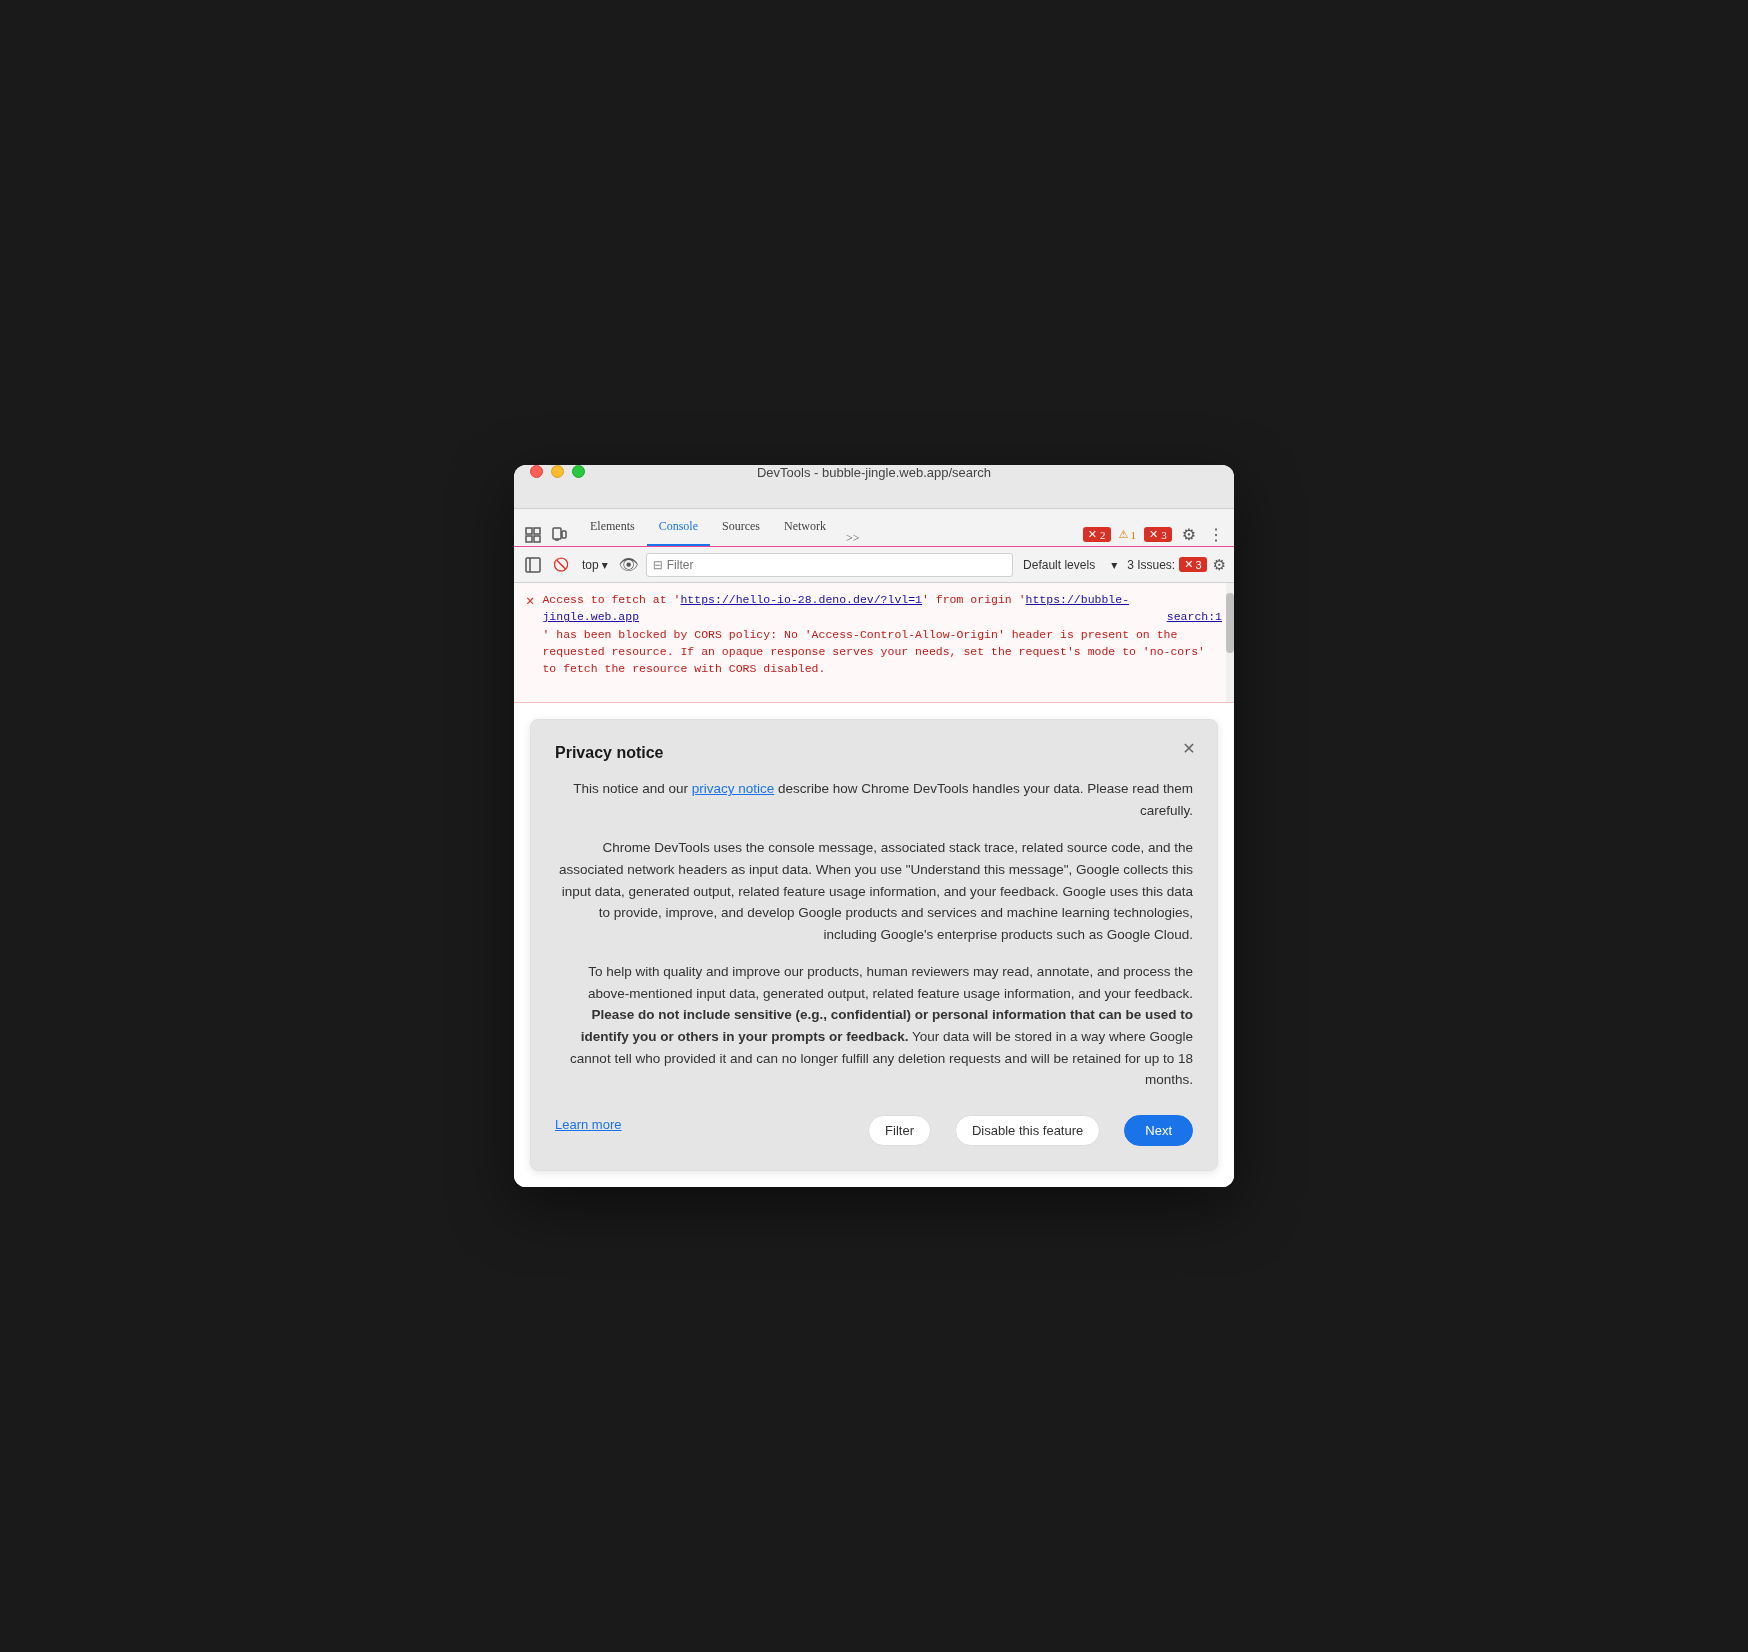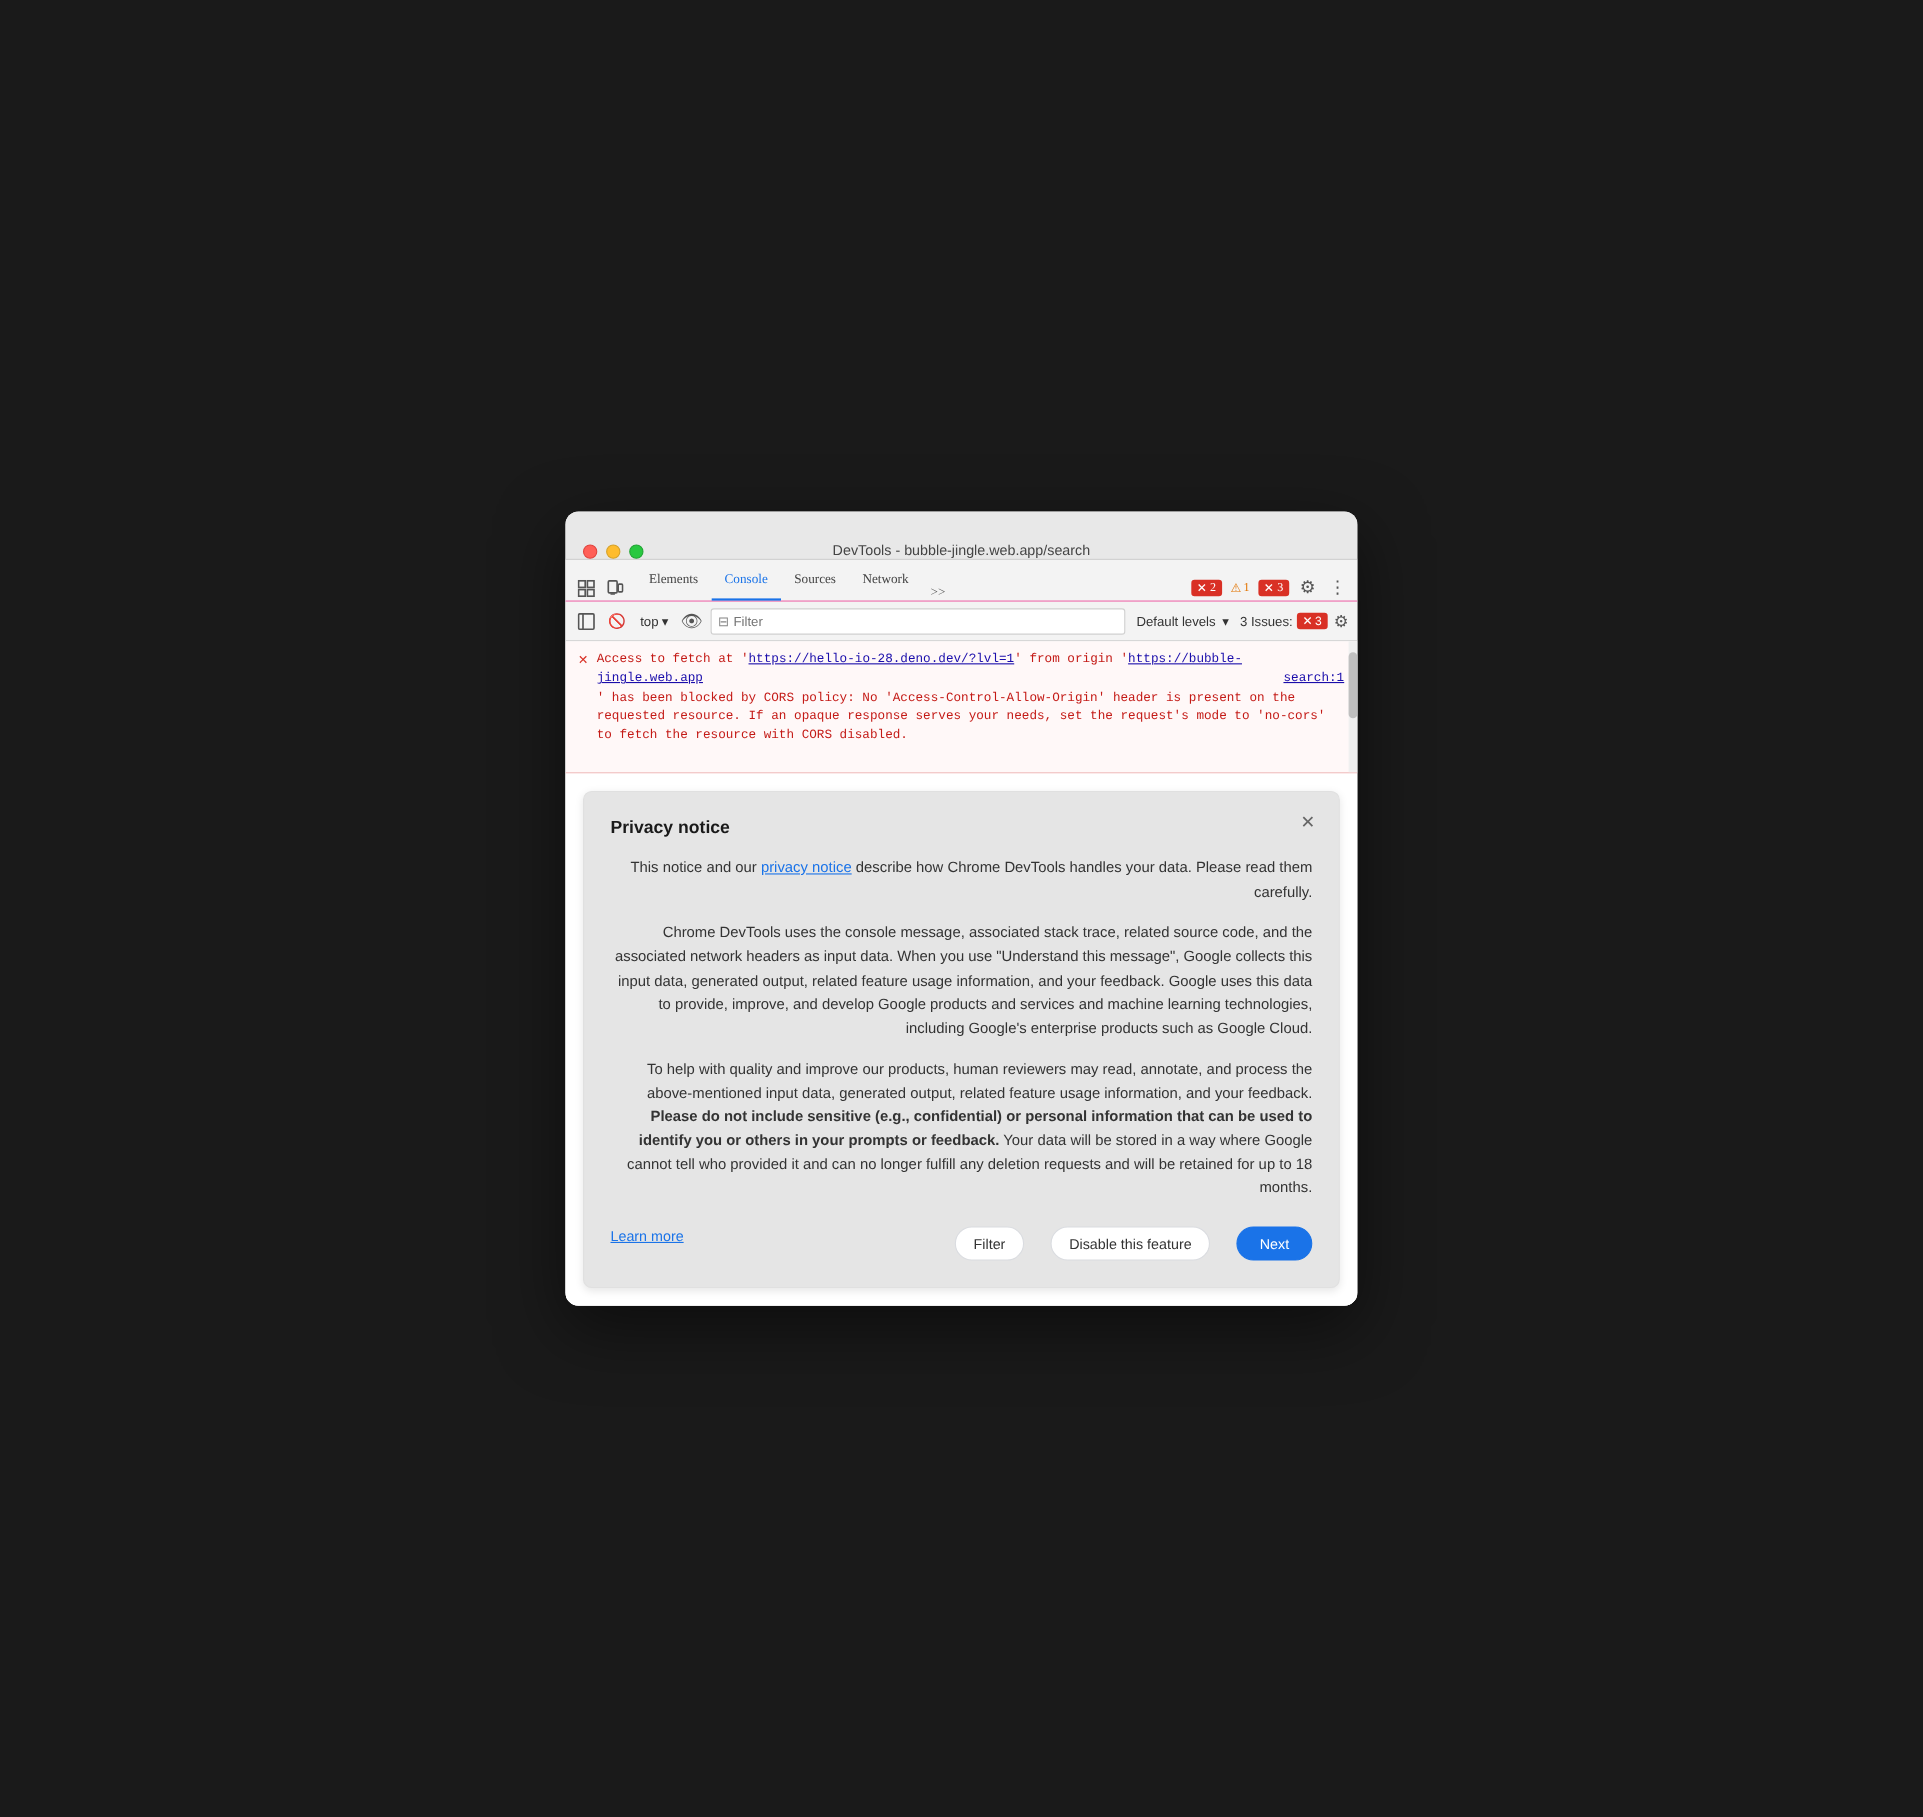--- a/index.html
+++ b/index.html
@@ -15,21 +15,21 @@
       width: 720px;
       background: #f0f0f0;
       border-radius: 12px;
       overflow: hidden;
       box-shadow: 0 20px 60px rgba(0,0,0,0.5);
     }
     .title-bar {
       background: #e8e8e8;
       height: 44px;
       display: flex;
-      align-items: flex-end;
+      align-items: flex-start;
       padding: 0 16px;
       border-bottom: 1px solid #d0d0d0;
       position: relative;
     }
     .traffic-lights {
       display: flex;
       gap: 8px;
     }
     .traffic-light {
       width: 13px;
@@ -196,21 +196,21 @@
       width: 100%;
       background: transparent;
     }
     .levels-select {
       font-size: 12px;
       color: #333;
       cursor: pointer;
       padding: 2px 4px;
       display: flex;
       align-items: center;
-      gap: 6px;
+      gap: 16px;
     }
     .issues-badge {
       display: flex;
       align-items: center;
       gap: 4px;
       font-size: 12px;
       color: #333;
     }
     .issues-count-badge {
       background: #d93025;

